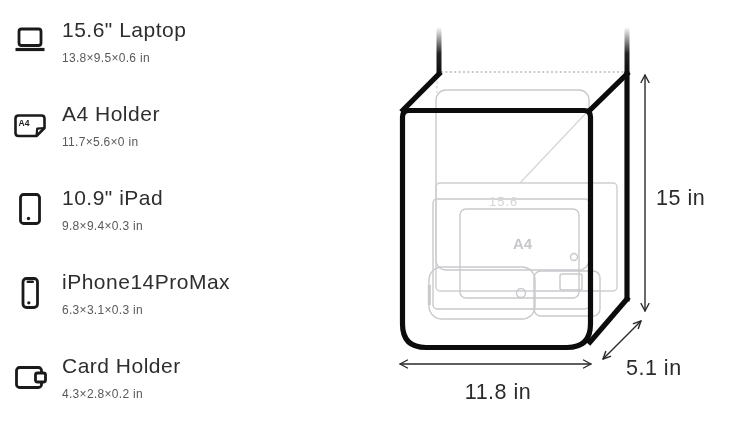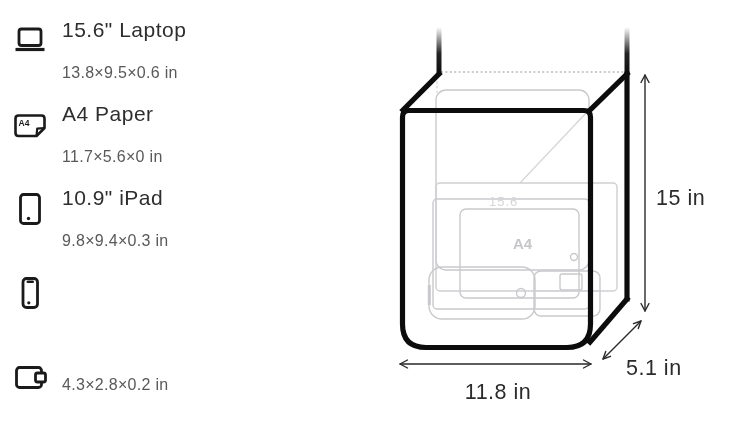--- a/index.html
+++ b/index.html
@@ -5,21 +5,21 @@
   html,body{margin:0;padding:0;}
   body{
     width:750px;height:426px;background:#ffffff;position:relative;overflow:hidden;
     font-family:"Liberation Sans", sans-serif;
   }
   .item-list{position:absolute;left:10px;top:18px;display:flex;flex-direction:column;gap:19px;}
   .item{display:flex;gap:12px;height:65px;}
   .item-icon{width:40px;display:flex;justify-content:center;align-items:flex-start;padding-top:5px;}
   .item-icon svg{display:block;}
   .item-title{font-size:21px;line-height:24px;color:#2e2e2e;letter-spacing:0.5px;}
-  .item-dims{font-size:16px;line-height:18px;color:#595959;margin-top:22px;letter-spacing:0.3px;}
+  .item-dims{font-size:12px;line-height:18px;color:#595959;margin-top:7px;letter-spacing:0.3px;}
   .diagram{position:absolute;left:0;top:0;width:750px;height:426px;}
 </style>
 </head>
 <body>
 
 <div class="item-list">
 
   <div class="item">
     <div class="item-icon">
       <svg width="36" height="36" viewBox="0 0 36 36" fill="none">
@@ -35,21 +35,21 @@
 
   <div class="item">
     <div class="item-icon">
       <svg width="36" height="36" viewBox="0 0 36 36" fill="none">
         <path d="M6.5 8.5 H29.5 Q32.5 8.5 32.5 11.5 V21 L24.5 29 H6.5 Q3.5 29 3.5 26 V11.5 Q3.5 8.5 6.5 8.5 Z" stroke="#1a1a1a" stroke-width="2.6" stroke-linejoin="round"></path>
         <path d="M24.5 29 L25.2 21.6 L32.5 21" stroke="#1a1a1a" stroke-width="2.2" stroke-linejoin="round"></path>
         <text x="6.5" y="18.5" font-size="8.5" font-weight="bold" fill="#1a1a1a" font-family="Liberation Sans, sans-serif">A4</text>
       </svg>
     </div>
     <div class="item-text">
-      <div class="item-title">A4 Paper</div>
+      <div class="item-title">A4 Holder</div>
       <div class="item-dims">11.7×5.6×0 in</div>
     </div>
   </div>
 
   <div class="item">
     <div class="item-icon">
       <svg width="36" height="36" viewBox="0 0 36 36" fill="none">
         <rect x="8.5" y="3.5" width="19" height="29" rx="3" stroke="#1a1a1a" stroke-width="2.8"></rect>
         <circle cx="16.5" cy="27.5" r="1.7" fill="#1a1a1a"></circle>
       </svg>
@@ -61,30 +61,35 @@
   </div>
 
   <div class="item">
     <div class="item-icon">
       <svg width="36" height="36" viewBox="0 0 36 36" fill="none">
         <rect x="11" y="3.5" width="14.5" height="29" rx="3.5" stroke="#1a1a1a" stroke-width="2.8"></rect>
         <rect x="14.5" y="5.5" width="7.5" height="2.6" rx="1.3" fill="#1a1a1a"></rect>
         <circle cx="16.8" cy="27.8" r="1.6" fill="#1a1a1a"></circle>
       </svg>
     </div>
+    <div class="item-text">
+      <div class="item-title">iPhone14ProMax</div>
+      <div class="item-dims">6.3×3.1×0.3 in</div>
+    </div>
   </div>
 
   <div class="item">
     <div class="item-icon">
       <svg width="36" height="36" viewBox="0 0 36 36" fill="none">
         <rect x="4.5" y="8.5" width="25" height="20" rx="3" stroke="#1a1a1a" stroke-width="2.8"></rect>
         <rect x="23.5" y="14" width="10" height="9" rx="2" fill="#ffffff" stroke="#1a1a1a" stroke-width="2.8"></rect>
       </svg>
     </div>
     <div class="item-text">
+      <div class="item-title">Card Holder</div>
       <div class="item-dims">4.3×2.8×0.2 in</div>
     </div>
   </div>
 
 </div>
 
 <svg class="diagram" viewBox="0 0 750 426" fill="none">
   <defs>
     <linearGradient id="strapFade" x1="0" y1="0" x2="0" y2="1">
       <stop offset="0" stop-color="#0c0c0c" stop-opacity="0"></stop>

